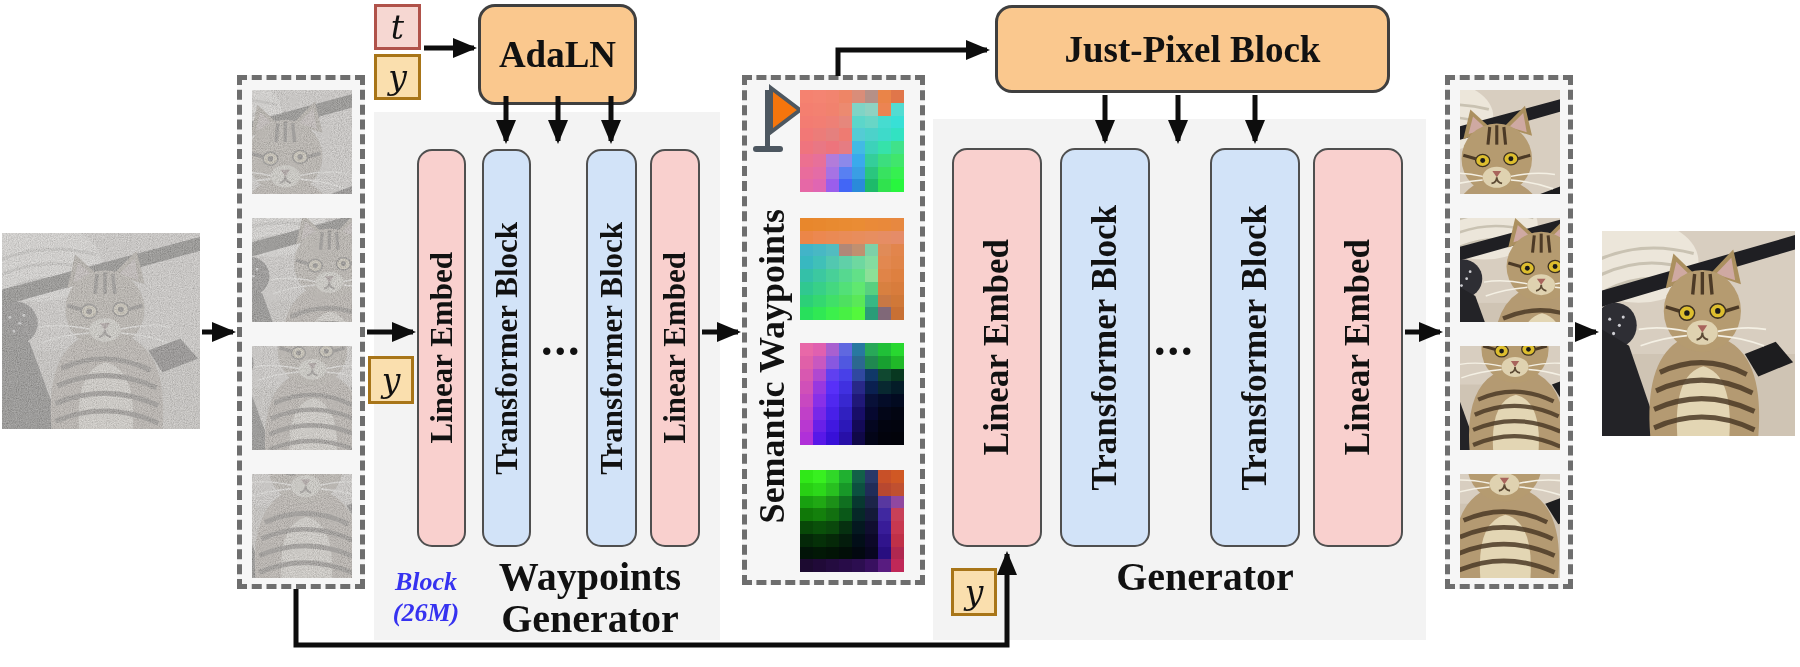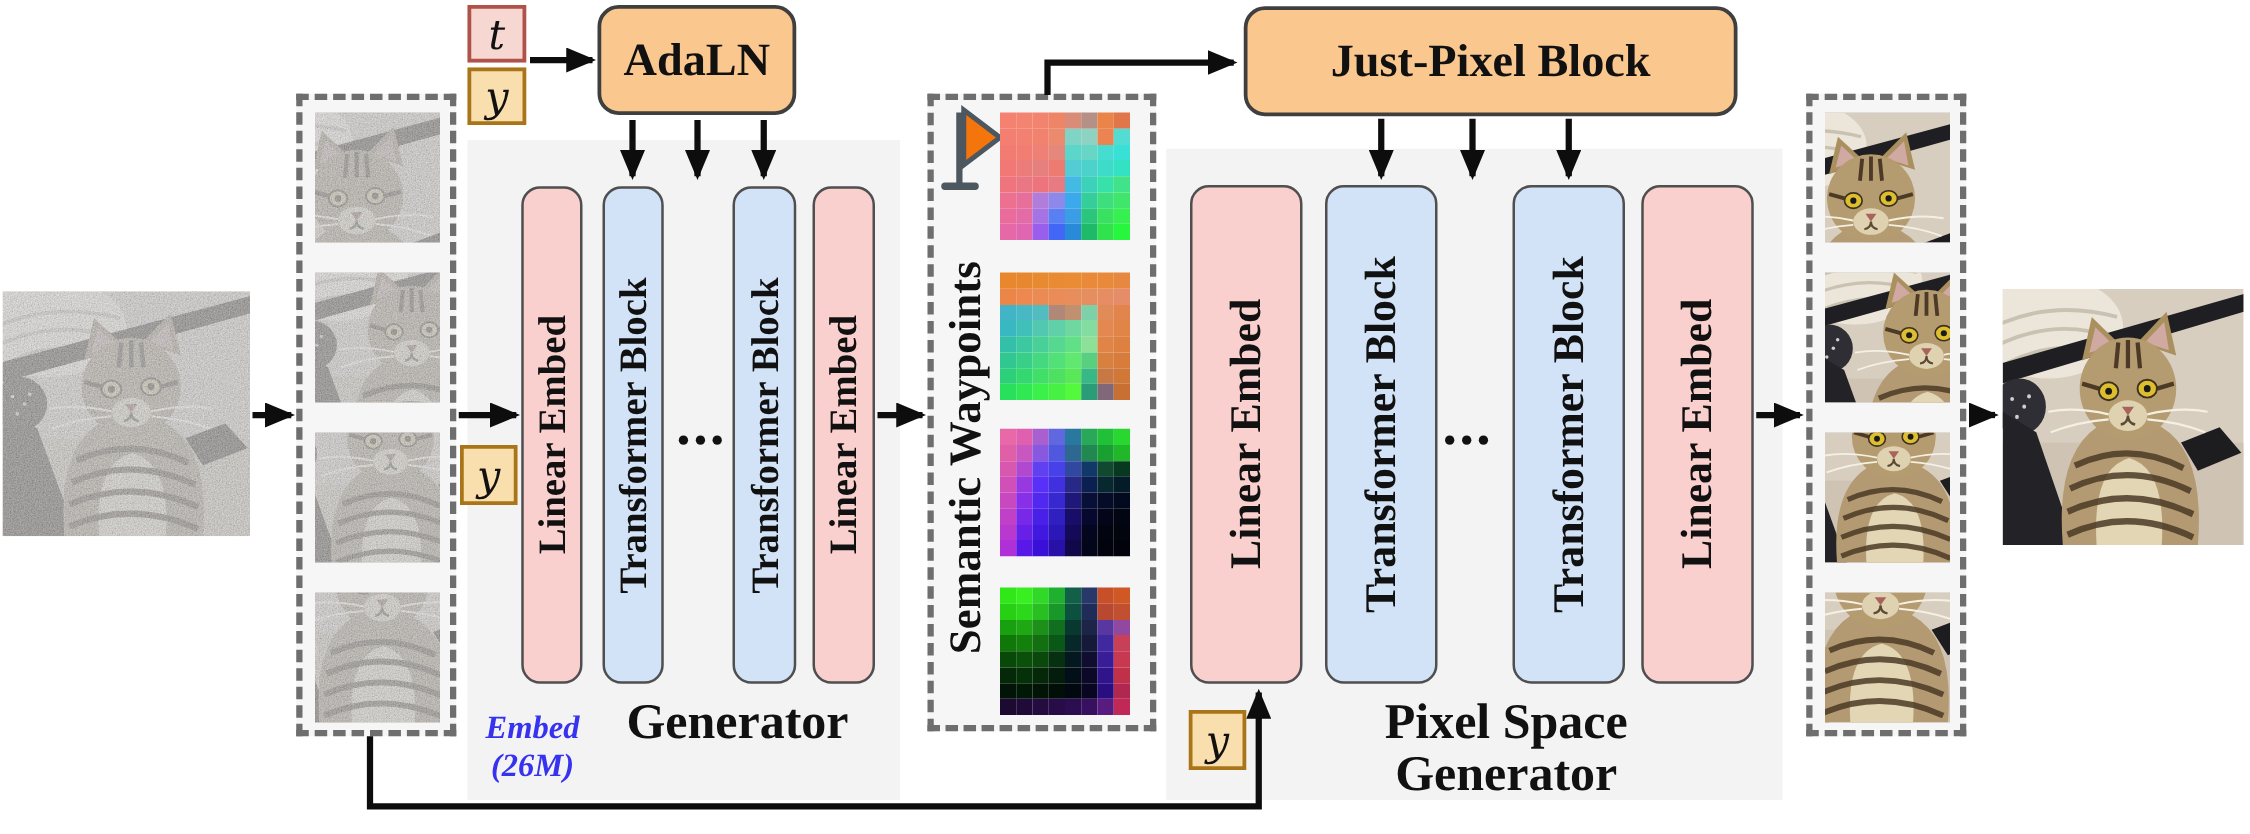--- a/index.html
+++ b/index.html
@@ -155,21 +155,21 @@
     </div>
 </div>
 
 <div class="cond-box t" style="left:374px;top:4px;">
   <span class="math">t</span>
 </div>
 <div class="cond-box y" style="left:374px;top:54px;">
   <span class="math">y</span>
 </div>
 
-<div class="adaln" style="left:478px;top:4px;width:159px;height:88px;">
+<div class="adaln" style="left:478px;top:4px;width:159px;height:101px;">
   <span>AdaLN</span>
 </div>
 
 <div class="panel" style="left:374px;top:112px;width:346px;height:528px;"></div>
 <div class="block pink fs1" style="left:417px;top:149px;width:49px;height:398px;">
   <span class="vtext">Linear Embed</span>
   </div>
 <div class="block blue fs1" style="left:482px;top:149px;width:49px;height:398px;">
   <span class="vtext">Transformer Block</span>
   </div>
@@ -179,24 +179,25 @@
   </div>
 <div class="block pink fs1" style="left:650px;top:149px;width:50px;height:398px;">
   <span class="vtext">Linear Embed</span>
   </div>
 
 <div class="cond-box y" style="left:368px;top:356px;width:46px;height:48px;">
   <span class="math">y</span>
 </div>
 
 <div class="note" style="left:378px;top:566px;width:96px;">
-  <div>Embed</div>
+  <div>Block</div>
   <div>(26M)</div>
 </div>
 <div class="panel-title" style="left:455px;top:556px;width:270px;">
+  <div>Waypoints</div>
   <div>Generator</div>
 </div>
 
 <div class="dashed-box" style="left:742px;top:75px;width:183px;height:510px;"></div>
 <svg class="abs" style="left:750px;top:84px;" width="56" height="74" viewBox="0 0 56 74">
   <polygon points="21,4 50,26 21,48" fill="var(--flag-orange)" stroke="var(--flag-pole)" stroke-width="4"></polygon>
   <rect x="15" y="6" width="5" height="58" fill="var(--flag-pole)"></rect>
   <rect x="3" y="62" width="30" height="6" rx="3" fill="var(--flag-pole)"></rect>
 </svg>
 <div class="sw-label" style="left:748px;top:158px;width:48px;height:416px;">
@@ -483,21 +484,20 @@
   <span class="vtext">Transformer Block</span>
   </div>
 <div class="block pink fs2" style="left:1313px;top:148px;width:90px;height:399px;">
   <span class="vtext">Linear Embed</span>
   </div>
 
 <div class="cond-box y" style="left:951px;top:568px;width:46px;height:48px;">
   <span class="math">y</span>
 </div>
 <div class="panel-title" style="left:1040px;top:556px;width:330px;">
-  <div>Pixel Space</div>
   <div>Generator</div>
 </div>
 
 <div class="dashed-box" style="left:1445px;top:75px;width:128px;height:514px;">
   <div class="patch" style="left:10px;top:10px;width:100px;height:104px;">
     <svg viewBox="60 0 118 118" preserveAspectRatio="xMidYMid slice">
         <use href="#catArt"></use>
       </svg>
     </div>
   <div class="patch" style="left:10px;top:138px;width:100px;height:104px;">

